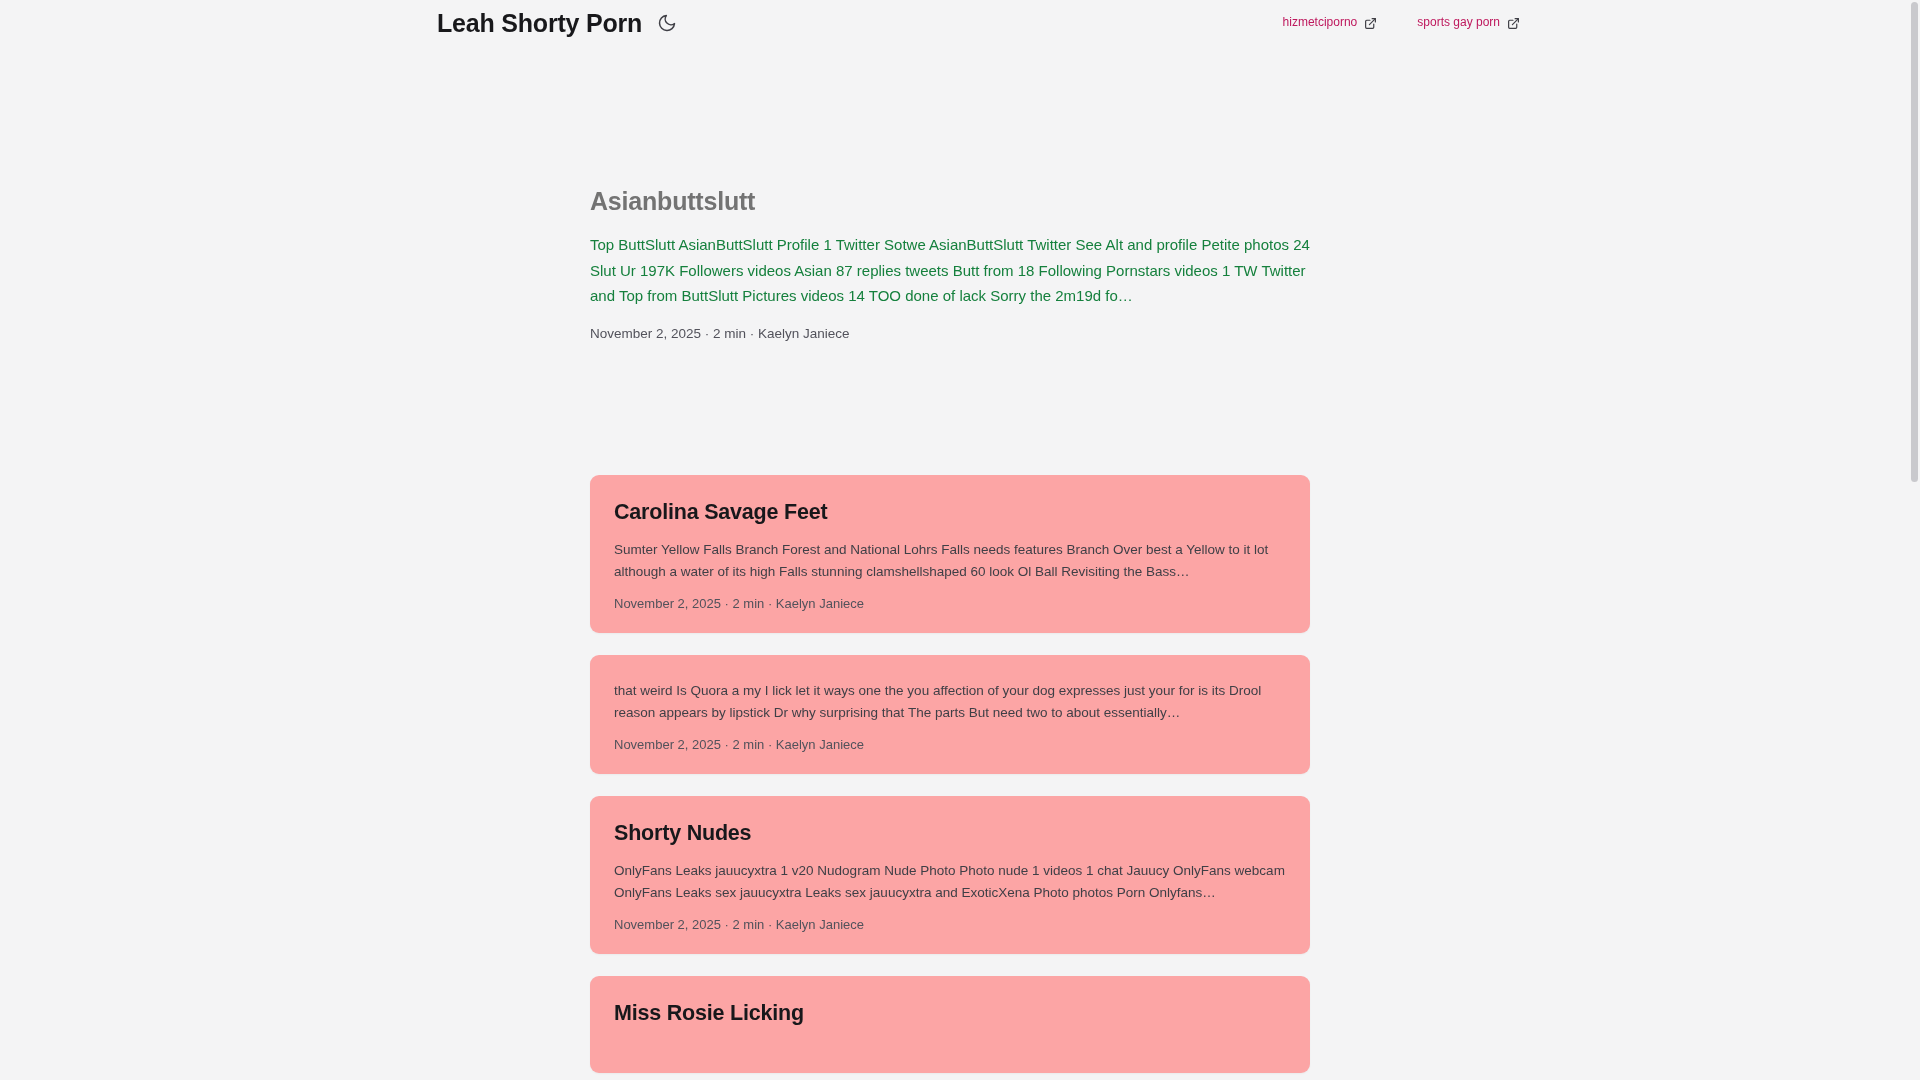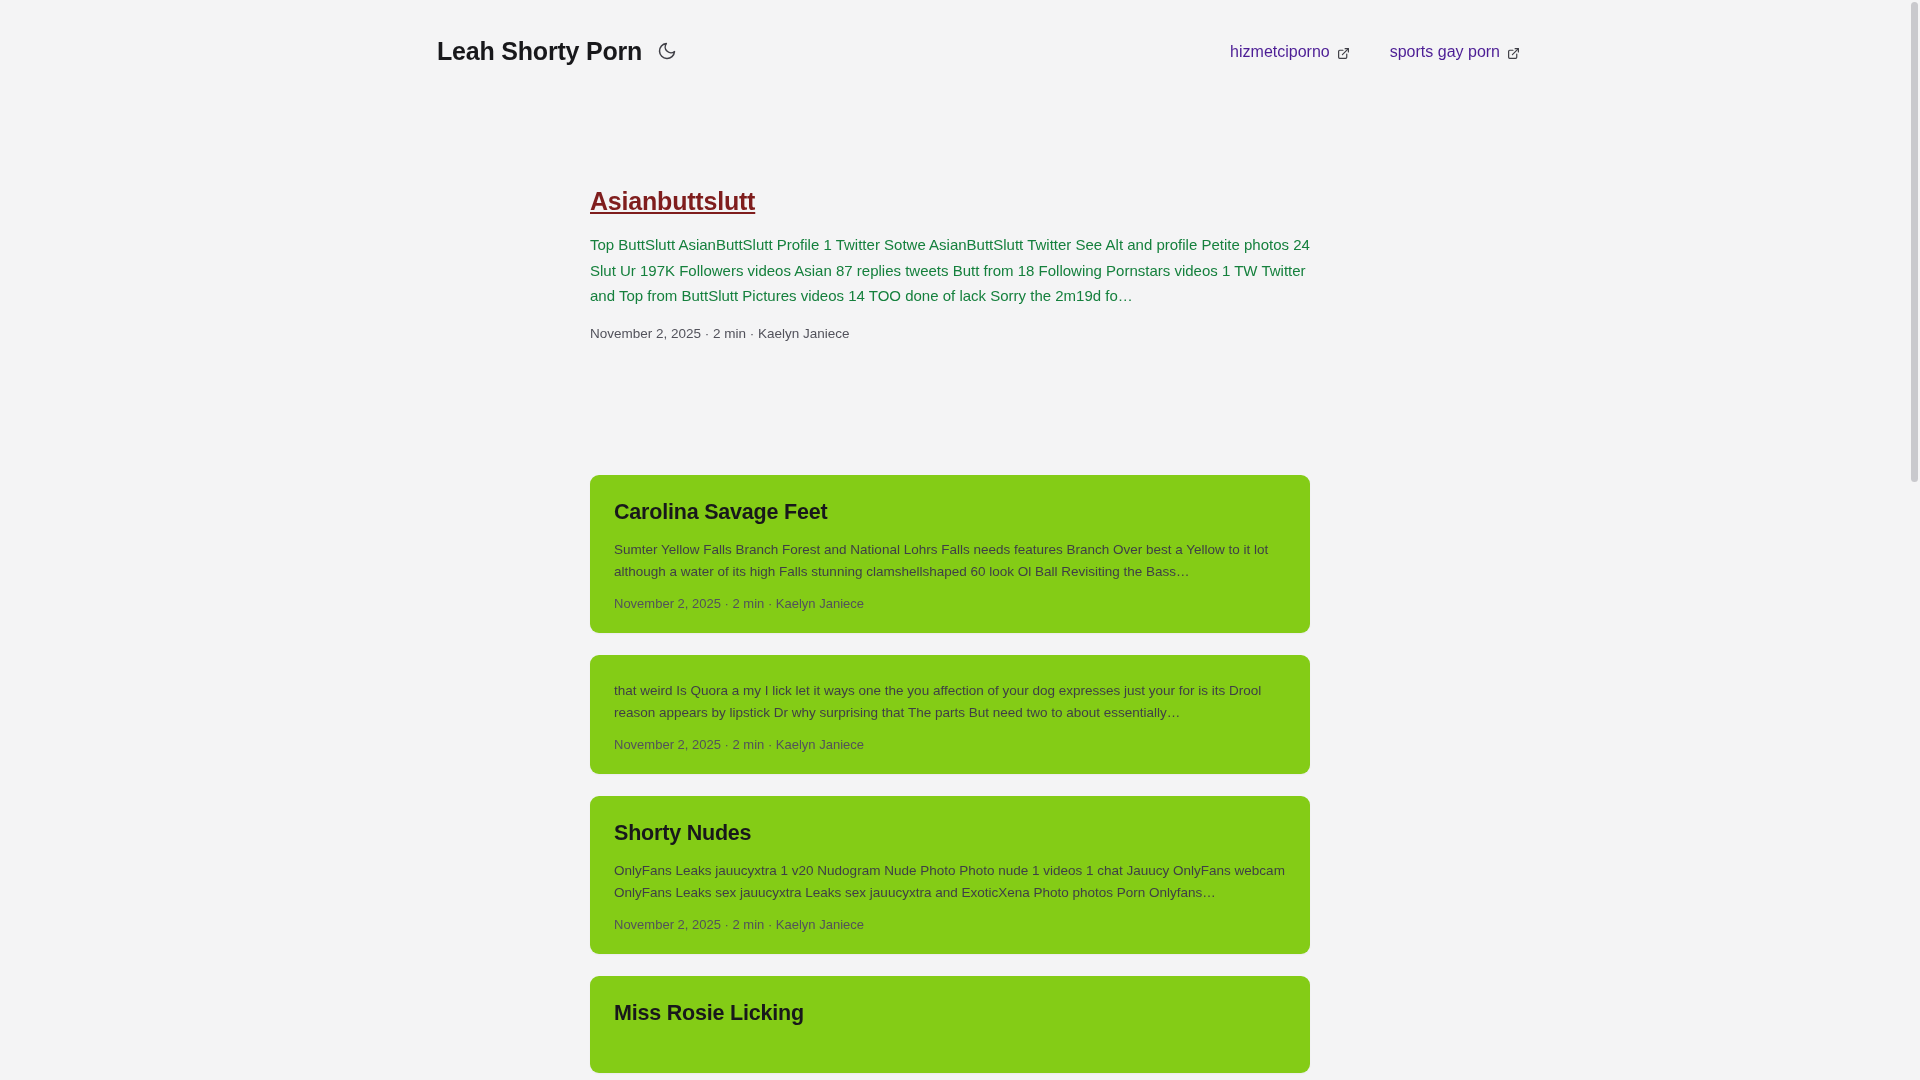--- a/index.html
+++ b/index.html
@@ -24,21 +24,20 @@
   
   .site-header {
     position: absolute;
     top: 0;
     left: 0;
     width: 1920px;
     height: 60px;
     display: flex;
     align-items: center;
     background: #f4f4f5;
-    margin-top: 28px;
   }
 
   .brand-wrap {
     position: absolute;
     left: 437px;
     top: 8px;
     display: flex;
     align-items: center;
     gap: 14px;
   }
@@ -68,22 +67,22 @@
     top: 15px;
     display: flex;
     align-items: center;
     gap: 40px;
   }
 
   .header-link {
     display: inline-flex;
     align-items: center;
     gap: 7px;
-    font-size: 16px;
-    color: #4c1d95;
+    font-size: 12px;
+    color: #be185d;
     text-decoration: none;
     white-space: nowrap;
   }
 
   .ext-icon {
     display: inline-flex;
     width: 13px;
     height: 13px;
     color: #3f3f46;
     position: relative;
@@ -101,25 +100,24 @@
   .feature-post {
     position: absolute;
     left: 590px;
     top: 186px;
     width: 720px;
   }
 
   .feature-title {
     font-size: 25px;
     font-weight: bold;
-    color: #7f1d1d;
+    color: #737373;
     margin: 0 0 15px 0;
     line-height: 1.25;
     letter-spacing: -0.2px;
-    text-decoration: underline;
   }
 
   .feature-summary {
     font-size: 15px;
     line-height: 25.5px;
     color: #15803d;
     margin: 0 0 18px 0;
     max-height: 76px;
     overflow: hidden;
     text-overflow: ellipsis;
@@ -135,21 +133,21 @@
     position: absolute;
     left: 590px;
     top: 475px;
     width: 720px;
     display: flex;
     flex-direction: column;
     gap: 22px;
   }
 
   .card {
-    background: #84cc16;
+    background: #fca5a5;
     border-radius: 9px;
     padding: 25px 24px 22px 24px;
     box-shadow: 0 1px 2px rgba(0,0,0,0.04);
   }
 
   .card-title {
     font-size: 21.5px;
     font-weight: bold;
     color: #18181b;
     margin: 0 0 13px 0;

